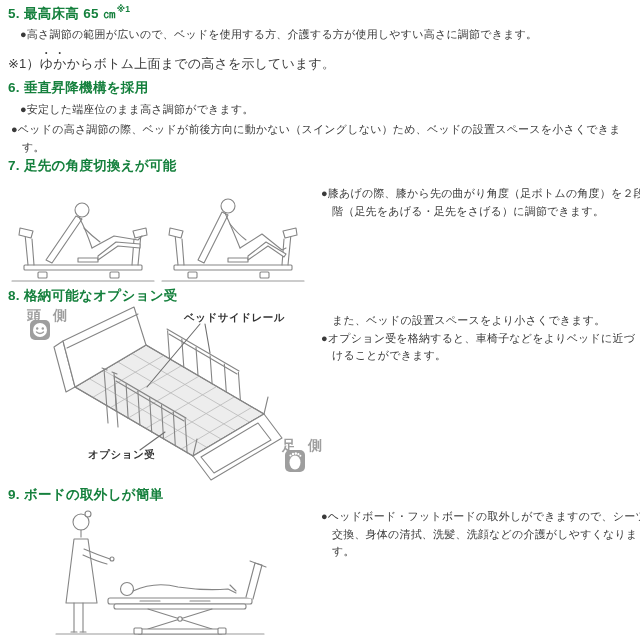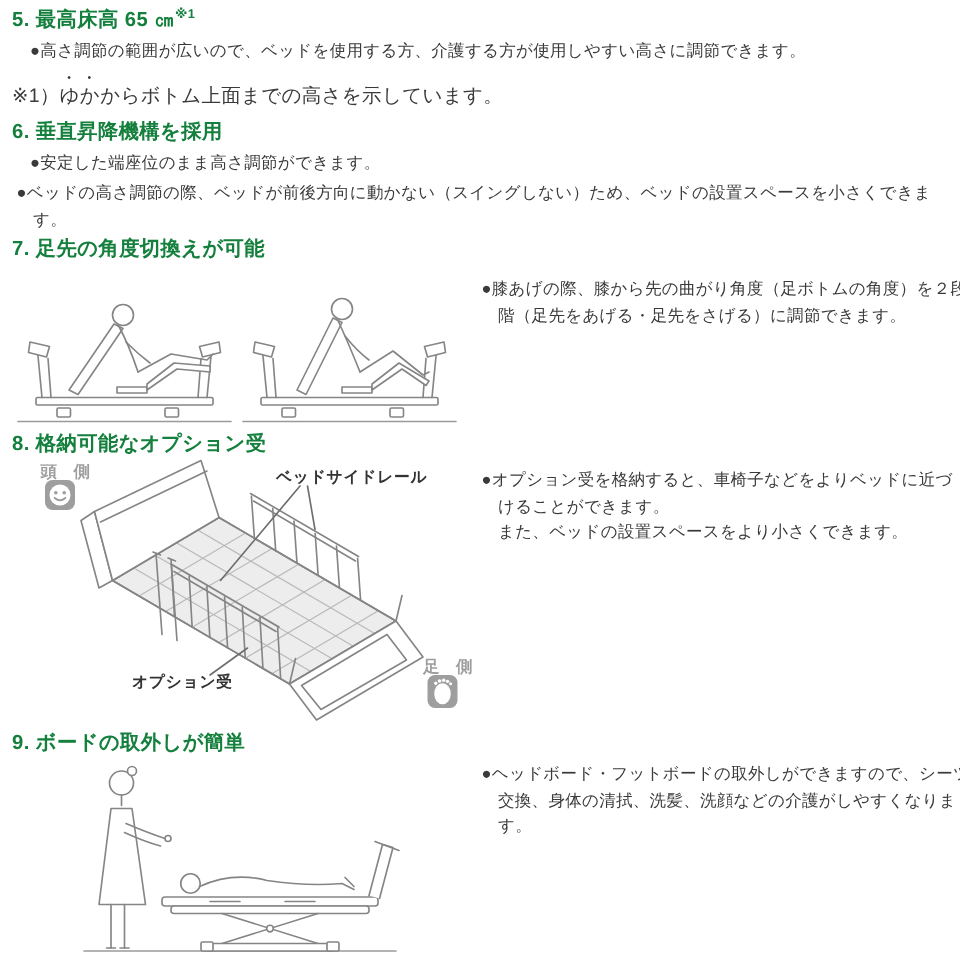--- a/index.html
+++ b/index.html
@@ -11,21 +11,21 @@
   .h{font-weight:bold;font-size:13.5px;color:#15803d;white-space:nowrap;letter-spacing:.3px}
   .h sup{font-size:8.5px;font-weight:bold;vertical-align:super}
   .body{font-size:11px;line-height:1.6;letter-spacing:.2px}
   .nowrap{white-space:nowrap}
   .hang{text-indent:-1em;padding-left:1em}
   .cont{padding-left:1em}
   .rcol{width:319px}
   .note{font-size:13px;letter-spacing:.2px}
   .emph{text-emphasis:filled dot #3a3a3a;-webkit-text-emphasis:filled dot #3a3a3a}
   .calloutA{font-size:10.5px;font-weight:bold;color:#333;white-space:nowrap;letter-spacing:.5px}
-  .sidelabel{font-size:11px;font-weight:bold;color:#9e9e9e;letter-spacing:4px;white-space:nowrap}
+  .sidelabel{font-size:14px;font-weight:bold;color:#9e9e9e;letter-spacing:4px;white-space:nowrap}
   svg{display:block}
   .art line,.art path,.art polyline,.art polygon,.art rect,.art circle,.art ellipse{vector-effect:non-scaling-stroke}
 </style>
 </head>
 <body>
 
 <div class="abs h" style="left:8px;top:4px"><span>5. 最高床高 65 ㎝</span><sup>※1</sup></div>
 <div class="abs body nowrap" style="left:20px;top:26px">●高さ調節の範囲が広いので、ベッドを使用する方、介護する方が使用しやすい高さに調節できます。</div>
 <div class="abs note nowrap" style="left:8px;top:49px"><span>※1）</span><span class="emph">ゆか</span><span>からボトム上面までの高さを示しています。</span></div>
 
@@ -158,22 +158,22 @@
   <rect x="1" y="1" width="20" height="22" rx="5" fill="#9e9e9e"></rect>
   <ellipse cx="11" cy="13.5" rx="5.5" ry="7" fill="#ffffff"></ellipse>
   <circle cx="6.5" cy="6.5" r="1.1" fill="#ffffff"></circle>
   <circle cx="9" cy="5" r="1.2" fill="#ffffff"></circle>
   <circle cx="11.8" cy="4.5" r="1.2" fill="#ffffff"></circle>
   <circle cx="14.4" cy="5.2" r="1.1" fill="#ffffff"></circle>
   <circle cx="16.4" cy="6.8" r="1" fill="#ffffff"></circle>
 </svg>
 
 <div class="abs rcol" style="left:321px;top:312px">
+  <div class="body cont">また、ベッドの設置スペースをより小さくできます。</div>
   <div class="body hang">●オプション受を格納すると、車椅子などをよりベッドに近づけることができます。</div>
-  <div class="body cont">また、ベッドの設置スペースをより小さくできます。</div>
 </div>
 
 <div class="abs h" style="left:8px;top:486px">9. ボードの取外しが簡単</div>
 
 <svg class="abs art" style="left:50px;top:501px" width="220" height="138" viewBox="0 0 220 138">
   <g stroke="#858585" fill="none" stroke-width="1.1" stroke-linecap="round" stroke-linejoin="round">
     <line x1="6" y1="133" x2="214" y2="133" stroke="#9a9a9a"></line>
 
     <circle cx="31" cy="21" r="8" fill="#fff"></circle>
     <circle cx="38" cy="13" r="3" fill="#fff"></circle>

